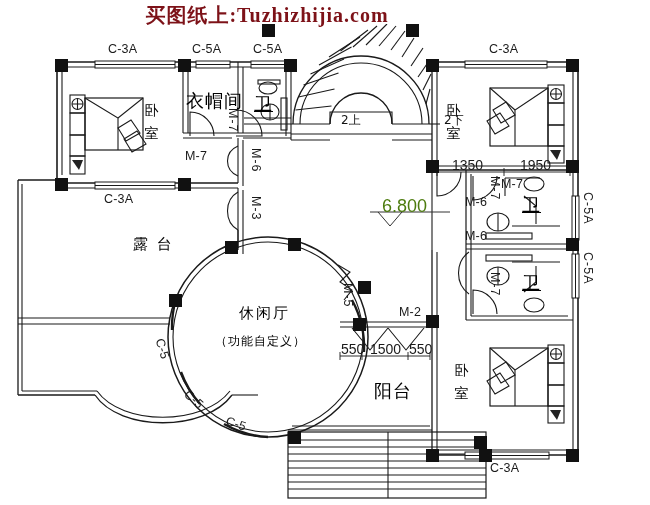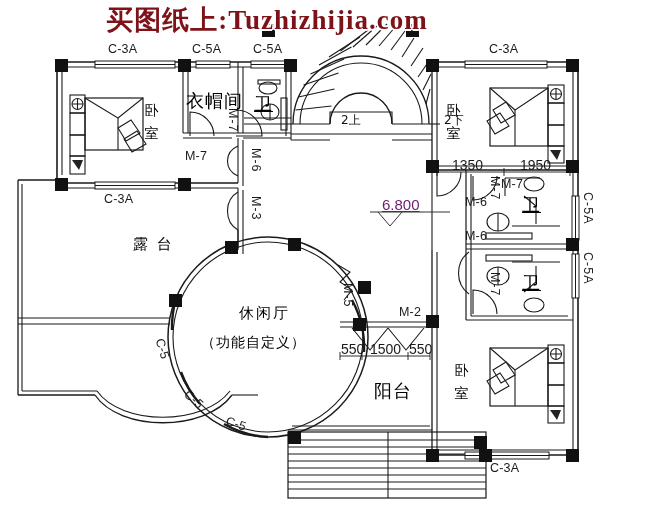--- a/index.html
+++ b/index.html
@@ -4,41 +4,41 @@
 <style>
   html,body{margin:0;padding:0;background:#ffffff;}
   body{width:650px;height:505px;overflow:hidden;
        font-family:"Liberation Sans","DejaVu Sans",sans-serif;color:#000;}
   #stage{position:relative;width:650px;height:505px;background:#fff;}
 
   
   #watermark{
     position:absolute;left:0;top:2px;width:534px;text-align:center;
     font-family:"Liberation Serif","DejaVu Serif",serif;
-    font-size:27px;font-weight:bold;letter-spacing:1px;
+    font-size:20px;font-weight:bold;letter-spacing:1px;
     color:#7d1218;
     text-shadow:
        1.6px 0 0 #fff,-1.6px 0 0 #fff,0 1.6px 0 #fff,0 -1.6px 0 #fff,
        1.2px 1.2px 0 #fff,-1.2px 1.2px 0 #fff,1.2px -1.2px 0 #fff,-1.2px -1.2px 0 #fff;
     z-index:60;white-space:nowrap;pointer-events:none;
   }
 
   
   #plan{position:absolute;left:0;top:0;width:650px;height:505px;z-index:10;}
 
   
   .lbl{position:absolute;z-index:40;white-space:nowrap;line-height:1;
        font-family:"Liberation Sans","DejaVu Sans",sans-serif;}
   .code{font-size:12.5px;letter-spacing:.2px;color:#1a1a1a;}
   .code.v{writing-mode:vertical-rl;text-orientation:mixed;letter-spacing:1px;}
   .cn{font-family:"DejaVu Sans","Liberation Sans",sans-serif;color:#000;}
   .room-h{font-size:18px;letter-spacing:1px;}
   .room-v{font-size:14px;writing-mode:vertical-rl;text-orientation:upright;letter-spacing:3px;}
   .dim{font-size:14px;color:#1a1a1a;}
-  .elev{font-size:15px;color:#701a75;text-decoration:underline;}
+  .elev{font-size:18px;color:#4d7c0f;}
   .stairlbl{font-size:12px;color:#111;padding-left:48px;}
   .big-cn{font-size:15px;letter-spacing:2px;}
 </style>
 </head>
 <body>
 
 <div id="stage">
 
   <svg id="plan" viewBox="0 0 650 505">
     <g fill="none" stroke="#1a1a1a" stroke-width="1.1" shape-rendering="geometricPrecision">
@@ -319,21 +319,21 @@
   <div class="lbl code" style="left:165px;top:337px;transform:rotate(73deg);transform-origin:left top;">C-5</div>
   <div class="lbl code" style="left:190px;top:388px;transform:rotate(42deg);transform-origin:left top;">C-5</div>
   <div class="lbl code" style="left:228px;top:415px;transform:rotate(18deg);transform-origin:left top;">C-5</div>
 
   <div class="lbl cn room-v" style="left:145px;top:92px;">卧 室</div>
   <div class="lbl cn room-h" style="left:186px;top:92px;">衣帽间</div>
   <div class="lbl cn room-h" style="left:254px;top:95px;text-decoration:underline;">卫</div>
   <div class="lbl cn room-v" style="left:447px;top:92px;">卧 室</div>
   <div class="lbl cn big-cn" style="left:133px;top:237px;">露 台</div>
   <div class="lbl cn big-cn" style="left:239px;top:306px;">休闲厅</div>
-  <div class="lbl cn" style="left:201px;top:335px;font-size:14px;letter-spacing:1px;">（功能自定义）</div>
+  <div class="lbl cn" style="left:215px;top:335px;font-size:12px;letter-spacing:1px;">（功能自定义）</div>
   <div class="lbl cn room-h" style="left:374px;top:382px;">阳台</div>
   <div class="lbl cn room-h" style="left:522px;top:196px;text-decoration:underline;">卫</div>
   <div class="lbl cn room-h" style="left:522px;top:274px;text-decoration:underline;">卫</div>
   <div class="lbl cn room-v" style="left:455px;top:352px;">卧 室</div>
 
   <div class="lbl cn stairlbl" style="left:293px;top:114px;">2上</div>
   <div class="lbl cn stairlbl" style="left:396px;top:114px;">2下</div>
 
   <div class="lbl code" style="left:185px;top:150px;">M-7</div>
   <div class="lbl code v" style="left:226px;top:108px;">M-7</div>

